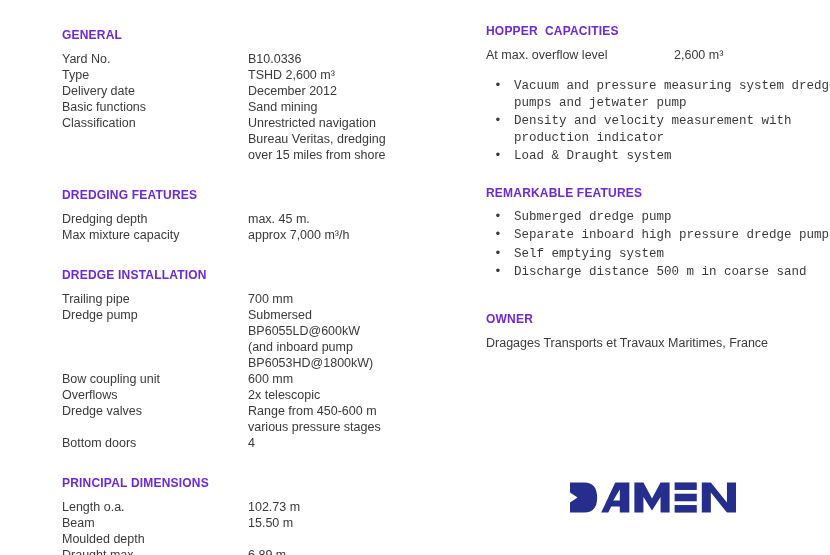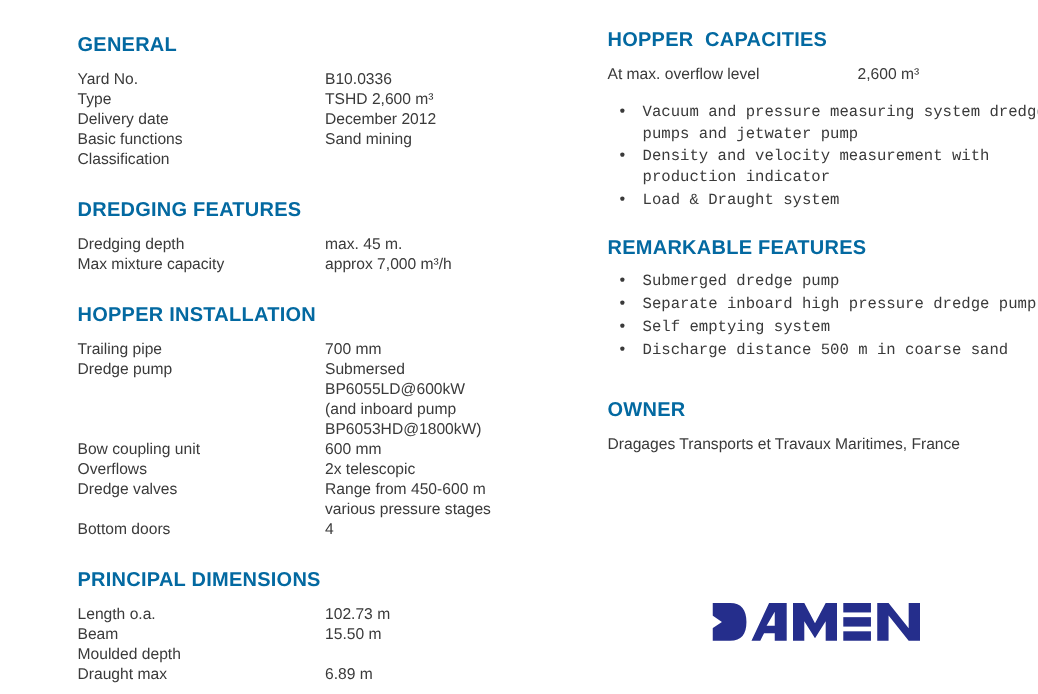--- a/index.html
+++ b/index.html
@@ -27,31 +27,30 @@
   .col-right {
     top: 24px;
     left: 486px;
     width: 356px;
   }
   .section { margin-bottom: 25px; }
   .col-right .section-hopper { margin-bottom: 15px; }
   .col-right .section-instrumentation { margin-bottom: 21px; }
   .col-right .section-remarkable { margin-bottom: 31px; }
   .section-heading {
-    color: #0369a1;
+    color: #6d28d9;
     font-weight: bold;
-    font-size: 16px;
+    font-size: 12px;
     letter-spacing: 0.2px;
     margin: 0 0 9px 0;
     white-space: pre-wrap;
   }
   .spec-row {
     display: flex;
     line-height: 16px;
-    gap: 12px;
   }
   .spec-label {
     width: 186px;
     flex: 0 0 186px;
   }
   .col-right .spec-label {
     width: 188px;
     flex: 0 0 188px;
   }
   .spec-value {
@@ -113,37 +112,40 @@
     <div class="spec-row">
       <span class="spec-label">Delivery date</span>
       <span class="spec-value">December 2012</span>
     </div>
     <div class="spec-row">
       <span class="spec-label">Basic functions</span>
       <span class="spec-value">Sand mining</span>
     </div>
     <div class="spec-row">
       <span class="spec-label">Classification</span>
+      <span class="spec-value">Unrestricted navigation
+Bureau Veritas, dredging
+over 15 miles from shore</span>
     </div>
   </div>
 
   <div class="section">
     <h3 class="section-heading">DREDGING FEATURES</h3>
     <div class="spec-row">
       <span class="spec-label">Dredging depth</span>
       <span class="spec-value">max. 45 m.</span>
     </div>
     <div class="spec-row">
       <span class="spec-label">Max mixture capacity</span>
       <span class="spec-value">approx 7,000 m³/h</span>
     </div>
   </div>
 
   <div class="section">
-    <h3 class="section-heading">HOPPER INSTALLATION</h3>
+    <h3 class="section-heading">DREDGE INSTALLATION</h3>
     <div class="spec-row">
       <span class="spec-label">Trailing pipe</span>
       <span class="spec-value">700 mm</span>
     </div>
     <div class="spec-row">
       <span class="spec-label">Dredge pump</span>
       <span class="spec-value">Submersed
 BP6055LD@600kW
 (and inboard pump
 BP6053HD@1800kW)</span>

